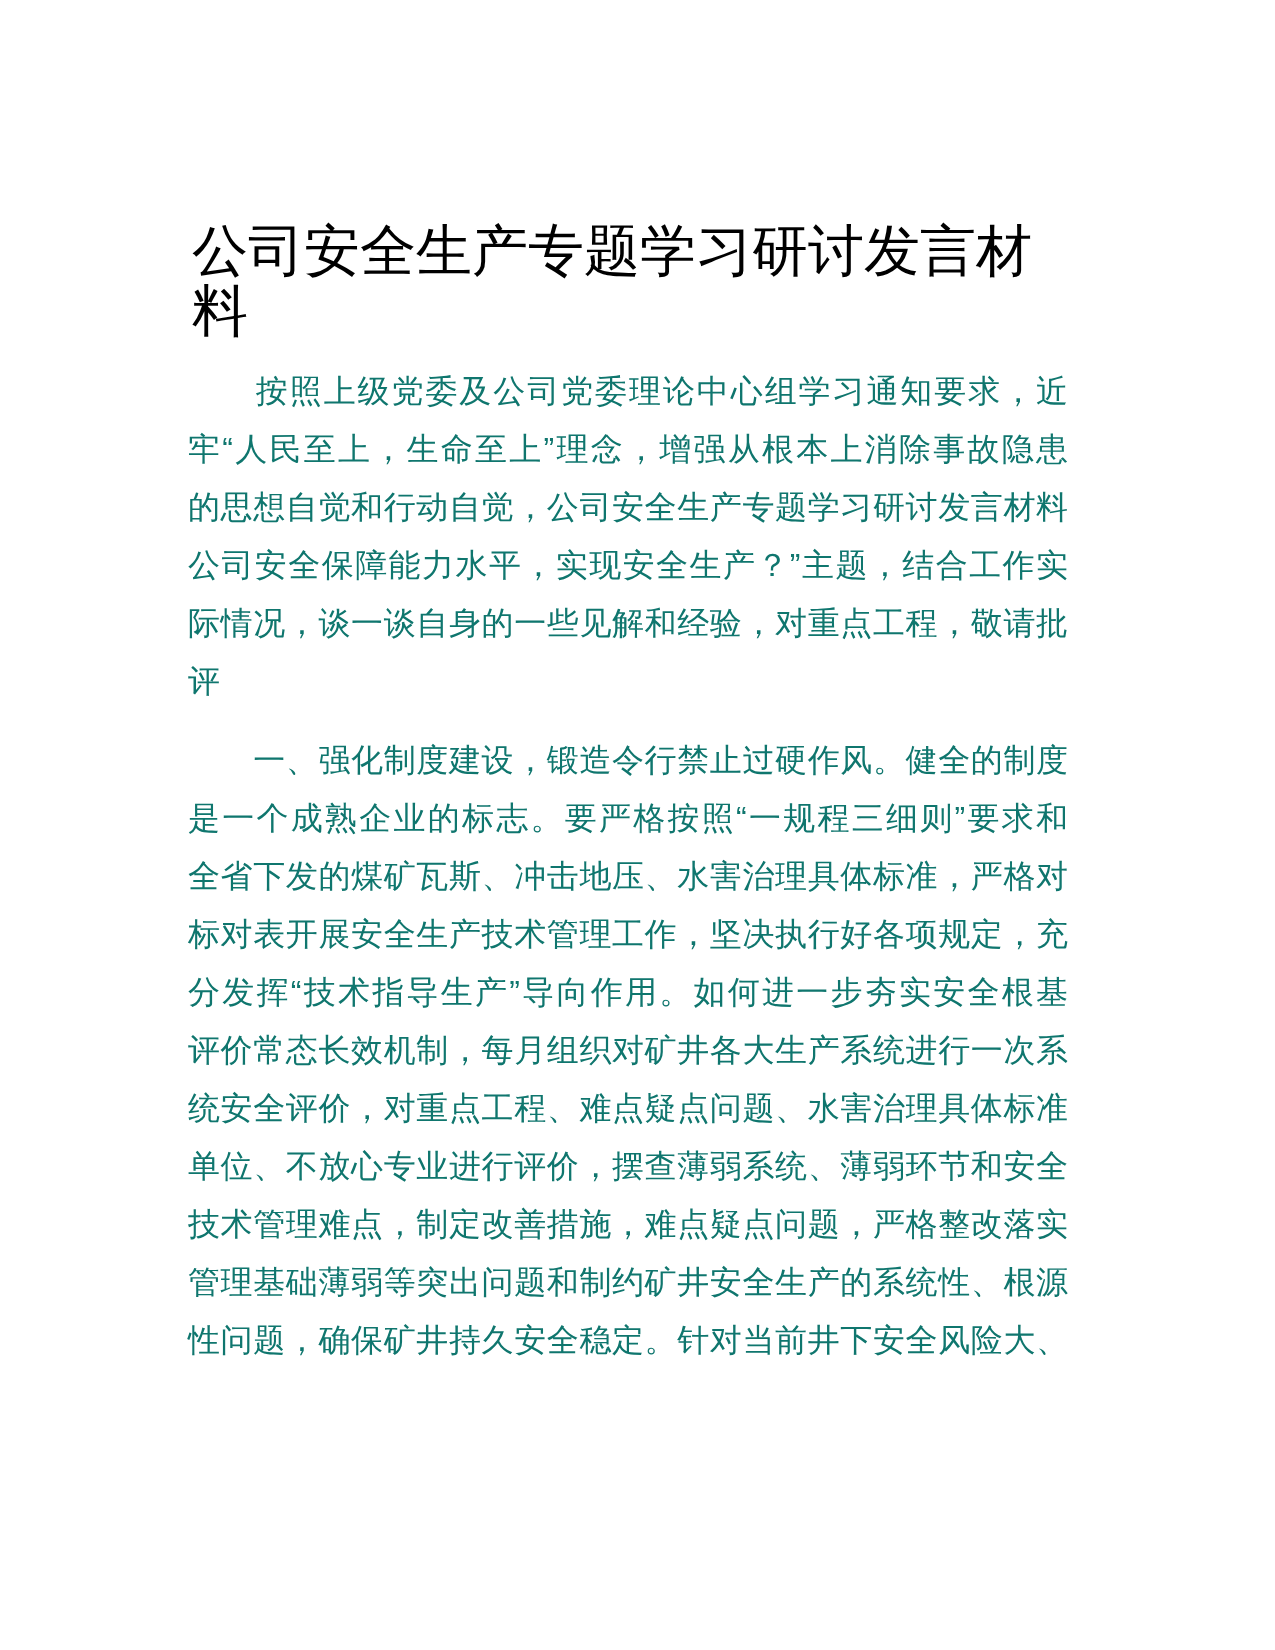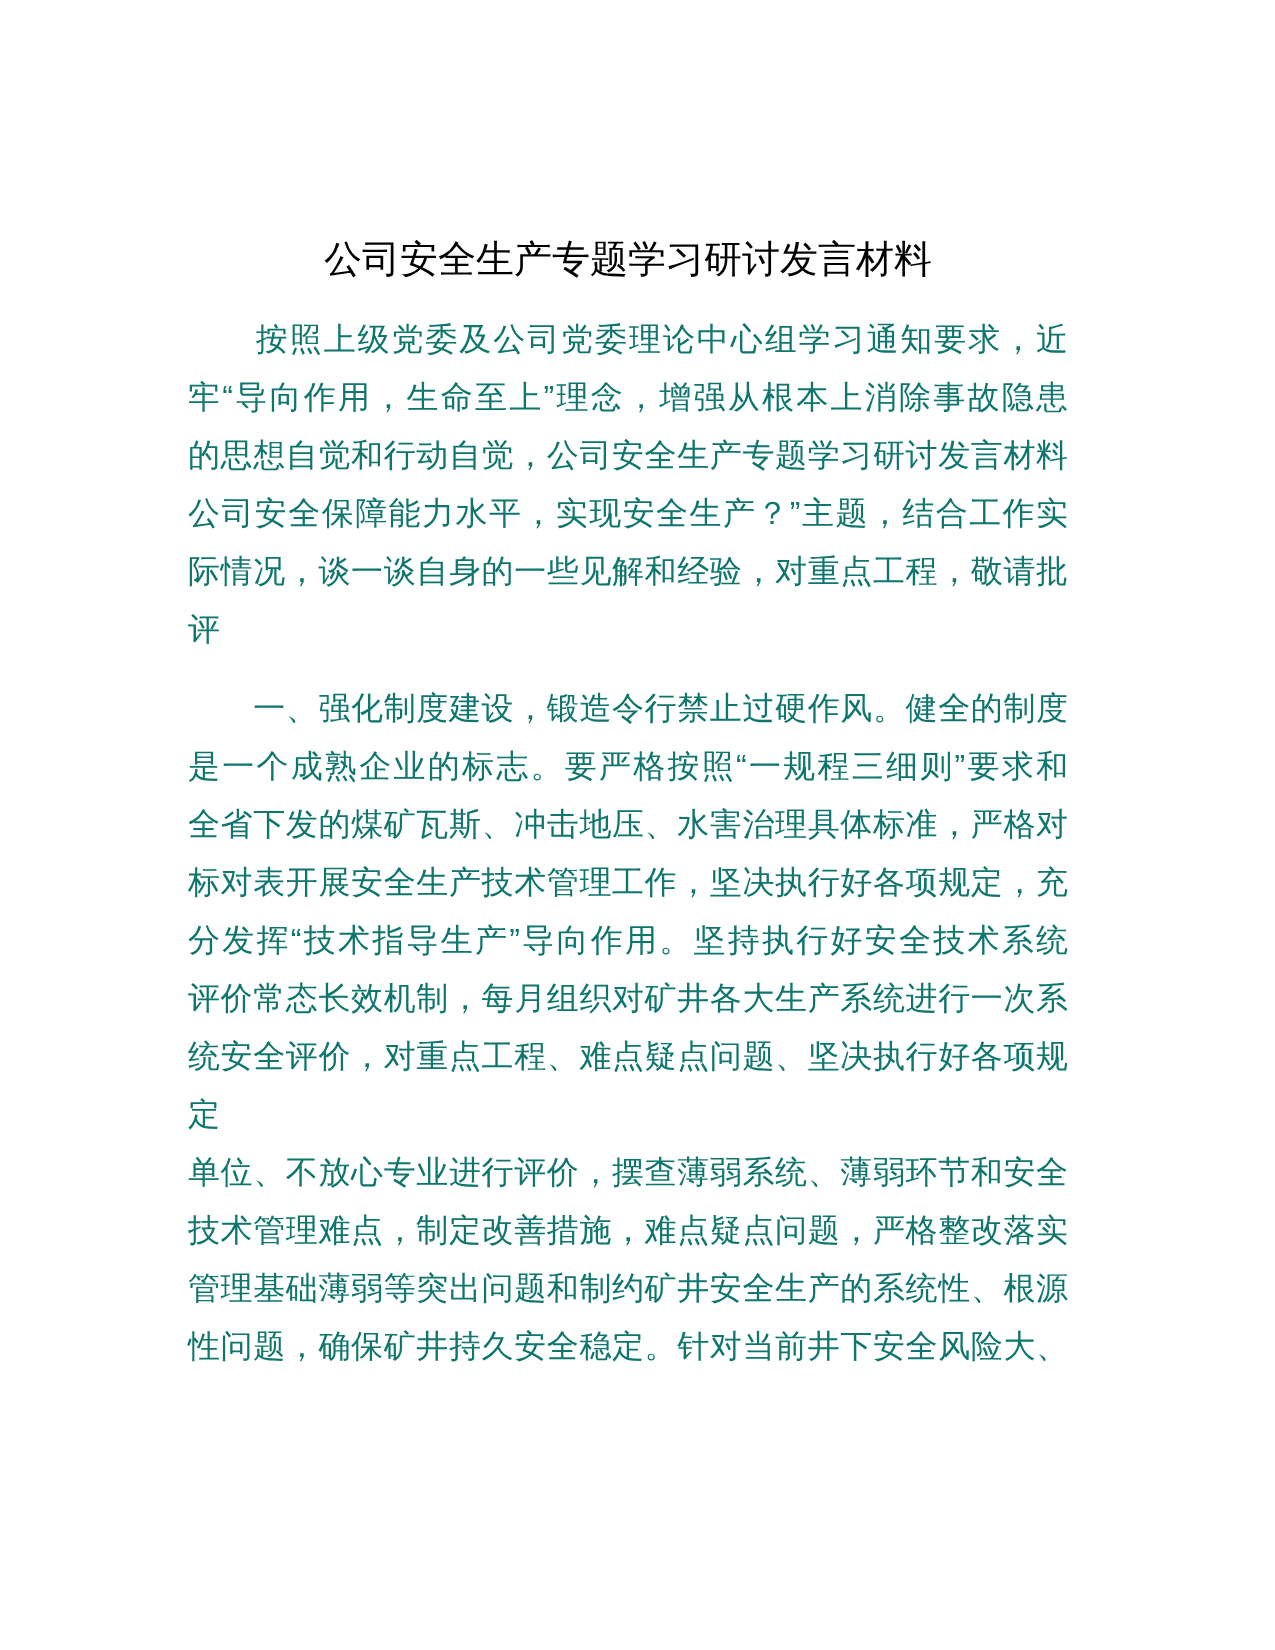--- a/index.html
+++ b/index.html
@@ -13,25 +13,24 @@
     font-family: "Liberation Sans", sans-serif;
     color: #000000;
     overflow: hidden;
   }
   .page {
     box-sizing: content-box;
     width: 880px;
     padding: 217px 207px 0 188px;
   }
   .doc-title {
-    margin: 12px;
-    font-size: 38px;
+    margin: 4px;
+    font-size: 56px;
     line-height: 60px;
     font-weight: 400;
-    text-align: center;
     letter-spacing: 0;
     color: #000000;
   }
   .para {
     margin: 21px 0 0 0;
   }
   .line {
     font-size: 32px;
     line-height: 58px;
     color: #0f766e;
@@ -45,33 +44,33 @@
 </style>
 </head>
 <body>
 
 <div class="page">
 
   <h1 class="doc-title">公司安全生产专题学习研讨发言材料</h1>
 
   <div class="para">
     <div class="line">　　按照上级党委及公司党委理论中心组学习通知要求，近</div>
-    <div class="line">牢“导向作用，生命至上”理念，增强从根本上消除事故隐患</div>
+    <div class="line">牢“人民至上，生命至上”理念，增强从根本上消除事故隐患</div>
     <div class="line">的思想自觉和行动自觉，公司安全生产专题学习研讨发言材料</div>
     <div class="line">公司安全保障能力水平，实现安全生产？”主题，结合工作实</div>
     <div class="line">际情况，谈一谈自身的一些见解和经验，对重点工程，敬请批评</div>
   </div>
 
   <div class="para">
     <div class="line">　　一、强化制度建设，锻造令行禁止过硬作风。健全的制度</div>
     <div class="line">是一个成熟企业的标志。要严格按照“一规程三细则”要求和</div>
     <div class="line">全省下发的煤矿瓦斯、冲击地压、水害治理具体标准，严格对</div>
     <div class="line">标对表开展安全生产技术管理工作，坚决执行好各项规定，充</div>
-    <div class="line">分发挥“技术指导生产”导向作用。坚持执行好安全技术系统</div>
+    <div class="line">分发挥“技术指导生产”导向作用。如何进一步夯实安全根基</div>
     <div class="line">评价常态长效机制，每月组织对矿井各大生产系统进行一次系</div>
-    <div class="line">统安全评价，对重点工程、难点疑点问题、坚决执行好各项规定</div>
+    <div class="line">统安全评价，对重点工程、难点疑点问题、水害治理具体标准</div>
     <div class="line">单位、不放心专业进行评价，摆查薄弱系统、薄弱环节和安全</div>
     <div class="line">技术管理难点，制定改善措施，难点疑点问题，严格整改落实</div>
     <div class="line">管理基础薄弱等突出问题和制约矿井安全生产的系统性、根源</div>
     <div class="line">性问题，确保矿井持久安全稳定。针对当前井下安全风险大、</div>
   </div>
 
 </div>
 
 </body></html>

